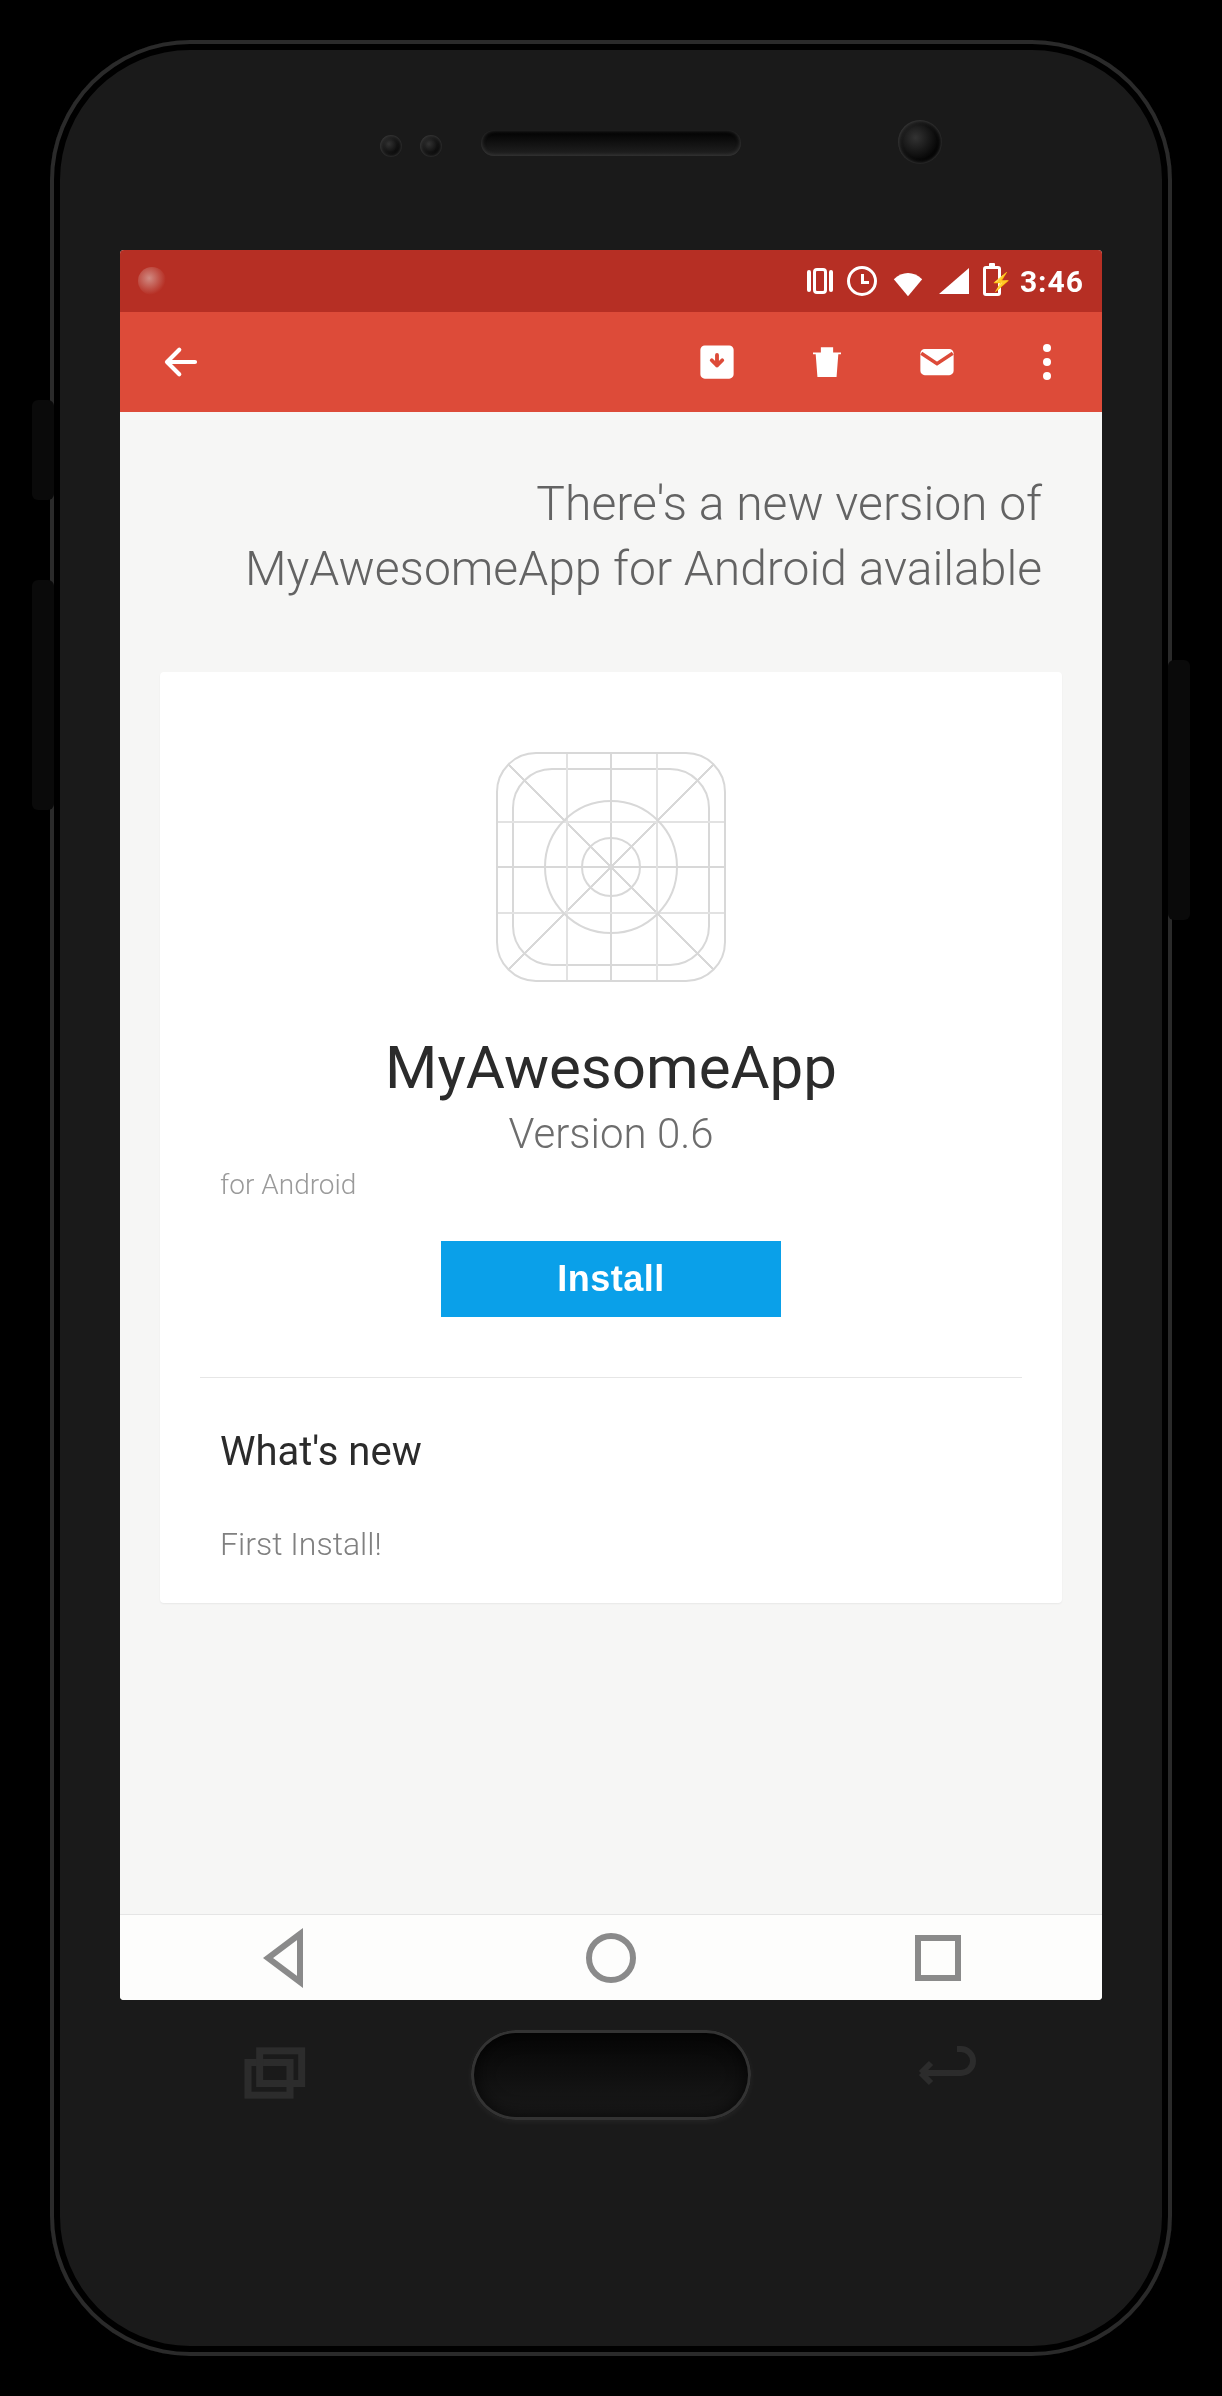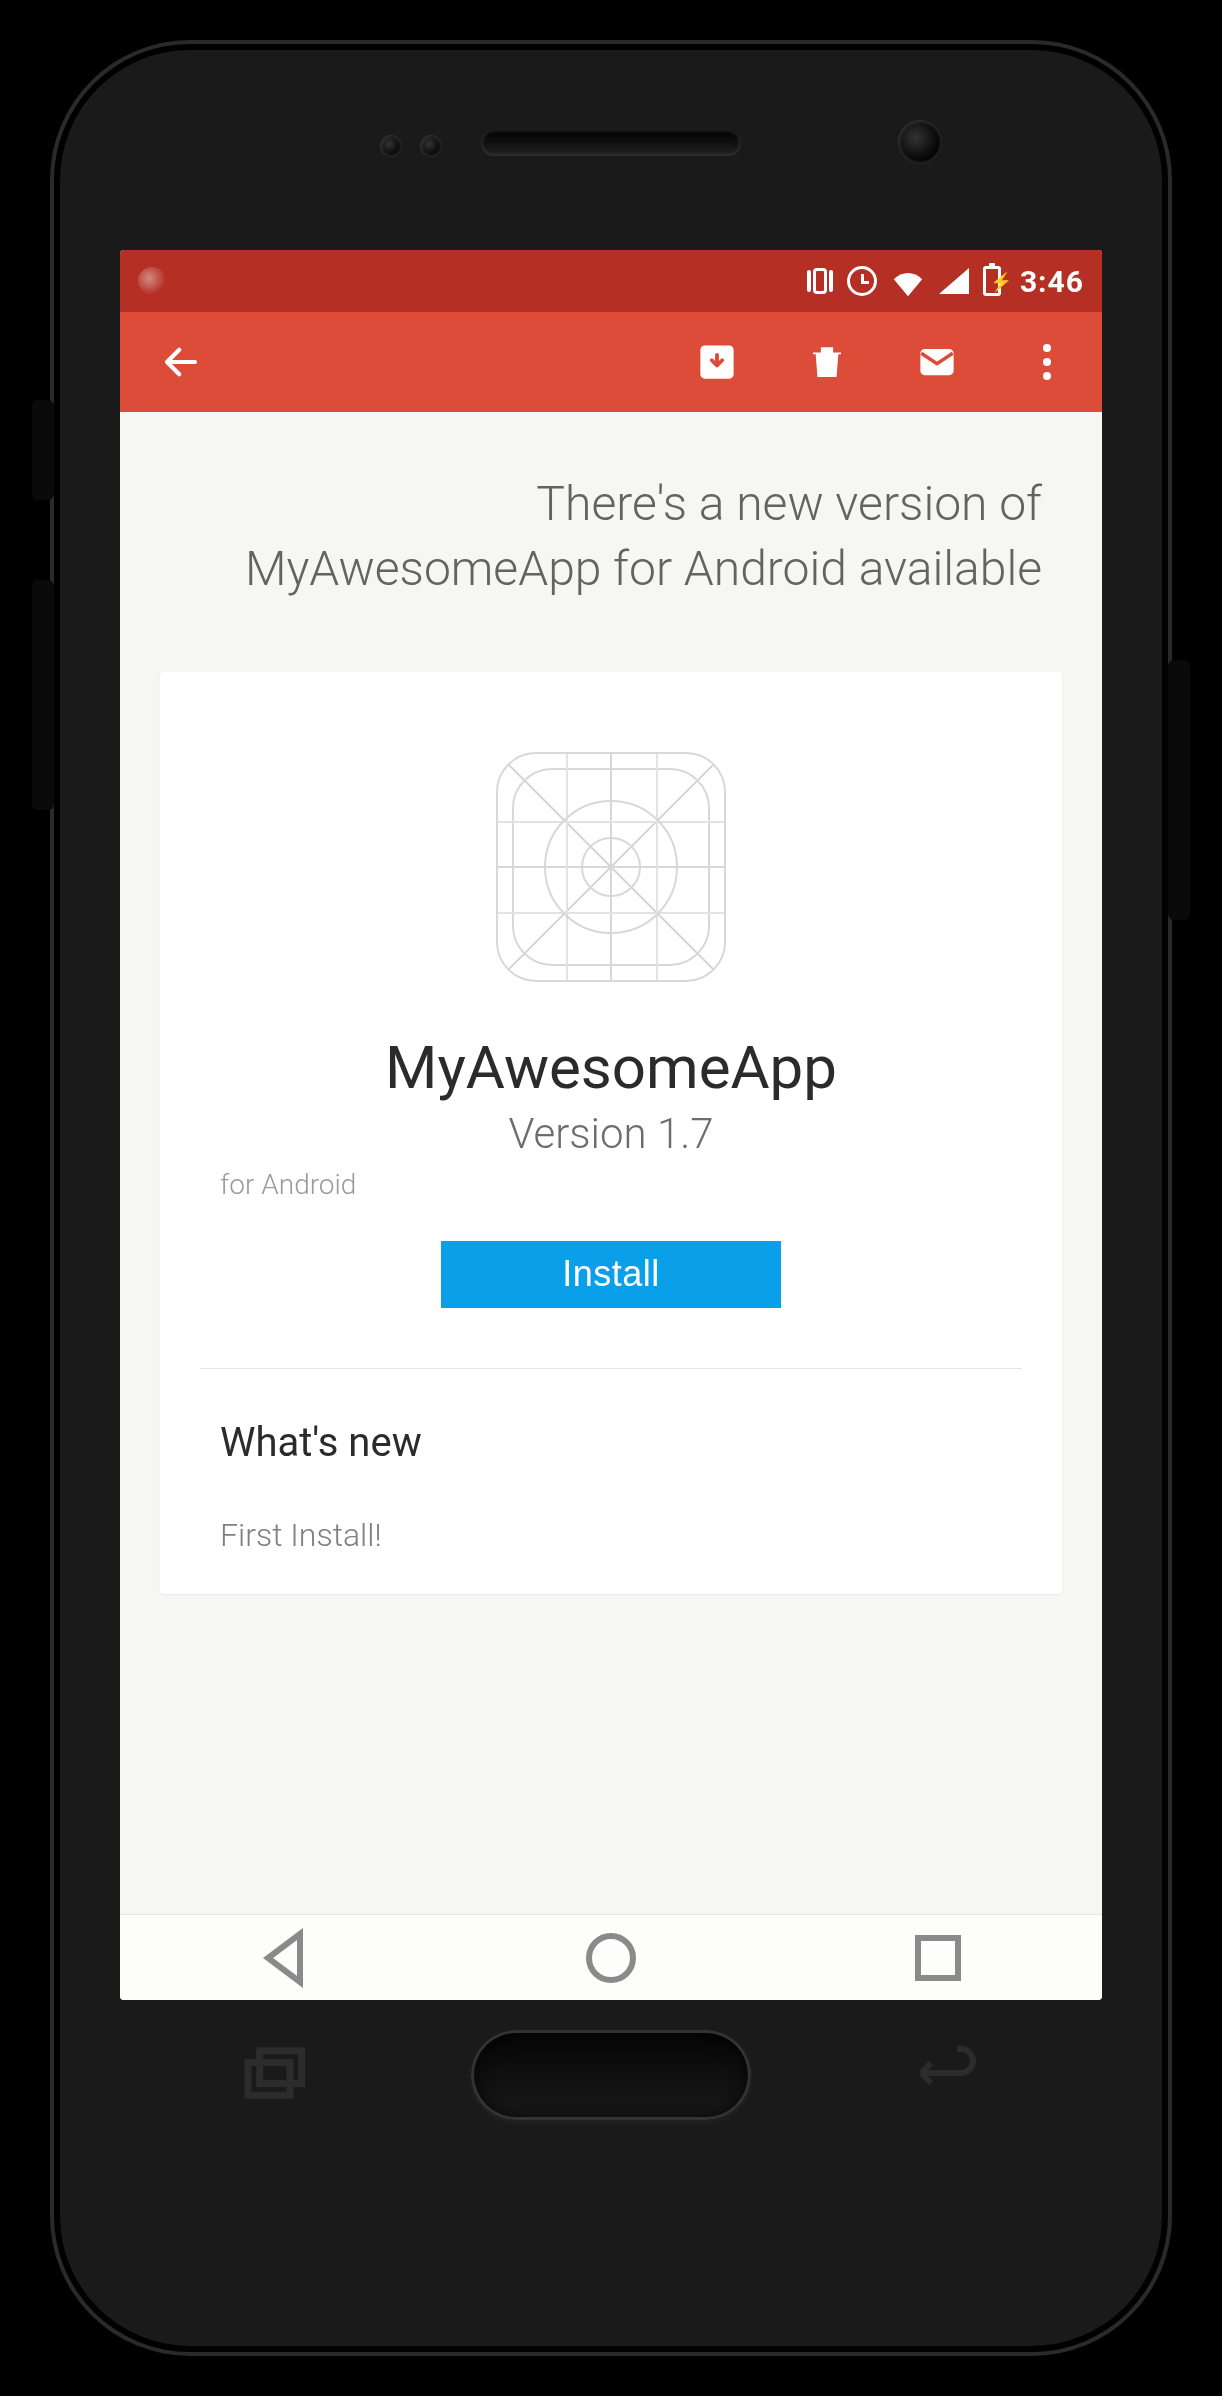--- a/index.html
+++ b/index.html
@@ -218,25 +218,25 @@
     text-align:left;
     font-size:28px;
     font-weight:300;
     color:#9a9a9a;
     margin-top:10px;
   }
   .install-btn {
     display:block;
     margin: 40px auto 0;
     width: 340px;
-    height: 67px;
+    height: 76px;
     background:#0aa0e9;
     color:#fff;
     font-size:36px;
-    font-weight:400;
+    font-weight:700;
     border:none;
     letter-spacing:0.5px;
     cursor:pointer;
   }
   .divider {
     height:1px;
     background:#e6e6e6;
     margin: 60px -20px 50px;
   }
   .whats-new-title{
@@ -361,21 +361,21 @@
 
         <div class="card">
           <div class="app-icon">
             <div class="small-circle"></div>
             <div class="hline1"></div>
               <div class="hline2"></div>
             <div class="vline1"></div>
               <div class="vline2"></div>
           </div>
           <div class="app-name">MyAwesomeApp</div>
-          <div class="app-version">Version 1.7</div>
+          <div class="app-version">Version 0.6</div>
           <div class="app-platform">for Android</div>
           <button class="install-btn">Install</button>
           <div class="divider"></div>
           <div class="whats-new-title">What's new</div>
           <div class="release-notes">First Install!</div>
         </div>
       </div>
 
       <div class="nav-bar">
         <div class="nav-btn">

